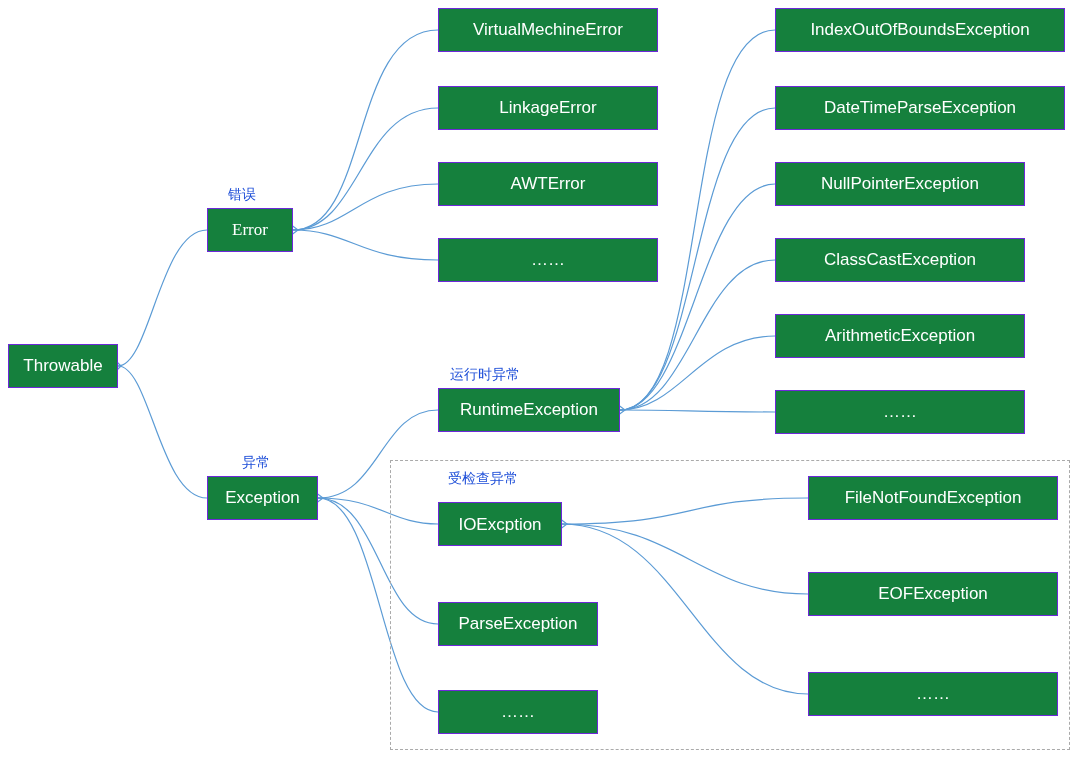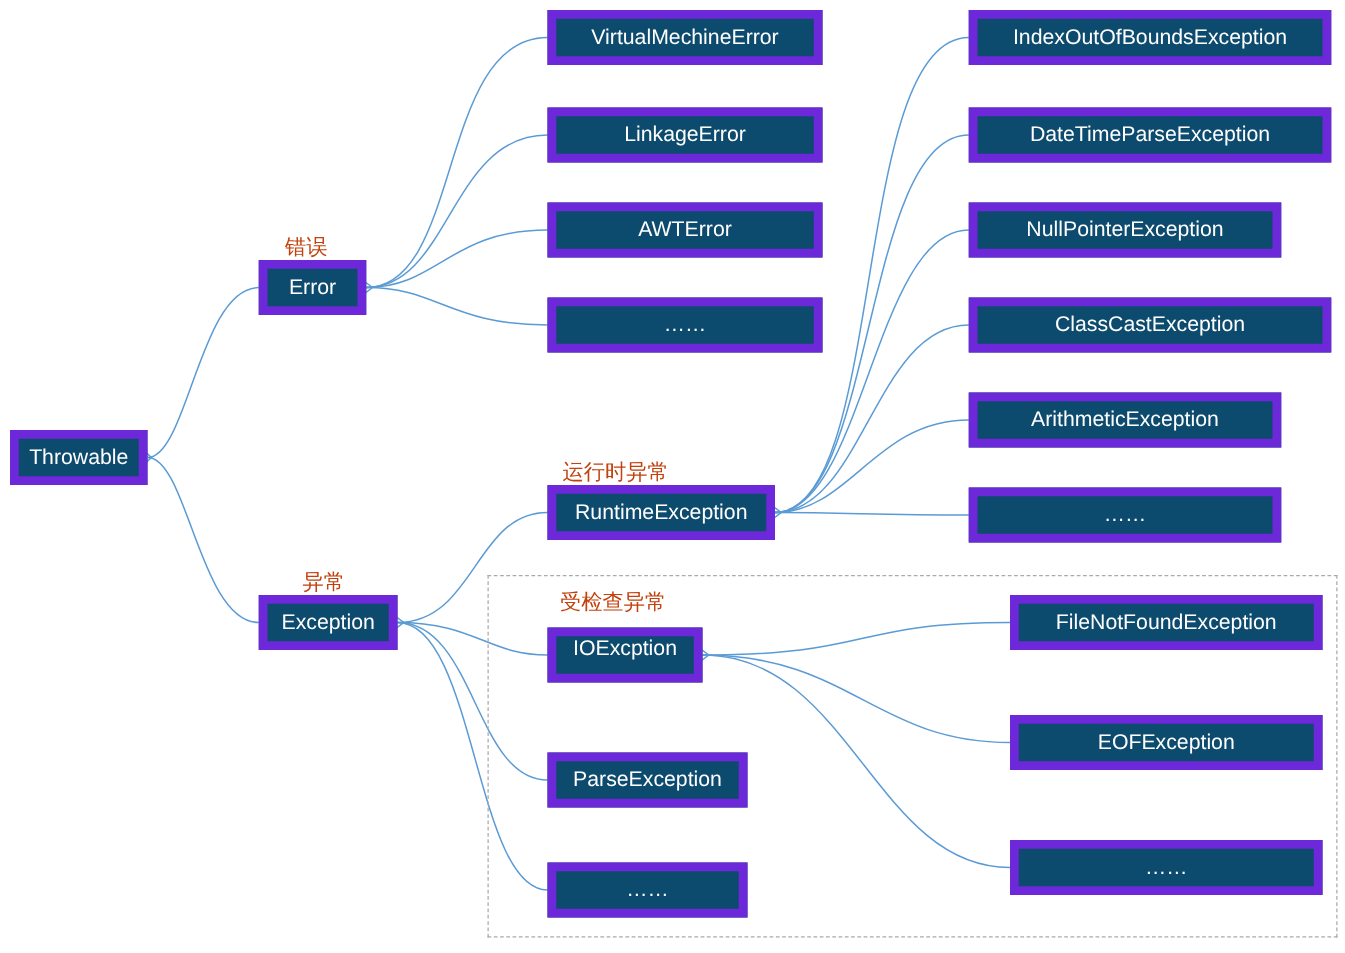--- a/index.html
+++ b/index.html
@@ -6,33 +6,33 @@
   body {
     width: 1076px;
     height: 762px;
     background: #fff;
     position: relative;
     font-family: "Microsoft YaHei", "Segoe UI", sans-serif;
     font-size: 17px;
   }
   .node {
     position: absolute;
-    background: #0c4a6e;
+    background: #15803d;
     color: #fff;
     display: flex;
     align-items: center;
     justify-content: center;
     padding: 10px 14px;
     white-space: nowrap;
-    border: 7px solid #6d28d9;
+    border: 1px solid #6d28d9;
   }
   .label {
     position: absolute;
-    color: #c2410c;
-    font-size: 17px;
+    color: #1d4ed8;
+    font-size: 14px;
     white-space: nowrap;
   }
   .dashed-box {
     position: absolute;
     border: 1.5px dashed #aaa;
   }
   svg.connectors {
     position: absolute;
     top: 0; left: 0;
     width: 1076px; height: 762px;
@@ -98,21 +98,21 @@
   <path class="conn" d="M 559 518 L 567 524 L 559 530 L 551 524 Z"></path>
 </svg>
 
 <div class="dashed-box" style="left:390px; top:460px; width:680px; height:290px;"></div>
 
 <div class="node" style="left:8px; top:344px; width:110px; height:44px;">
   <span>Throwable</span>
 </div>
 
 <div class="label" style="left:228px; top:186px;">错误</div>
-<div class="node" style="left:207px; top:208px; width:86px; height:44px;">
+<div class="node" style="left:207px; top:208px; width:86px; height:44px;font-family:Liberation Serif, serif;">
   <span>Error</span>
 </div>
 
 <div class="node" style="left:438px; top:8px; width:220px; height:44px;">
   <span>VirtualMechineError</span>
 </div>
 <div class="node" style="left:438px; top:86px; width:220px; height:44px;">
   <span>LinkageError</span>
 </div>
 <div class="node" style="left:438px; top:162px; width:220px; height:44px;">
@@ -134,21 +134,21 @@
 
 <div class="node" style="left:775px; top:8px; width:290px; height:44px;">
   <span>IndexOutOfBoundsException</span>
 </div>
 <div class="node" style="left:775px; top:86px; width:290px; height:44px;">
   <span>DateTimeParseException</span>
 </div>
 <div class="node" style="left:775px; top:162px; width:250px; height:44px;">
   <span>NullPointerException</span>
 </div>
-<div class="node" style="left:775px; top:238px; width:290px; height:44px;">
+<div class="node" style="left:775px; top:238px; width:250px; height:44px;">
   <span>ClassCastException</span>
 </div>
 <div class="node" style="left:775px; top:314px; width:250px; height:44px;">
   <span>ArithmeticException</span>
 </div>
 <div class="node" style="left:775px; top:390px; width:250px; height:44px;">
   <span>……</span>
 </div>
 
 <div class="label" style="left:448px; top:470px;">受检查异常</div>

